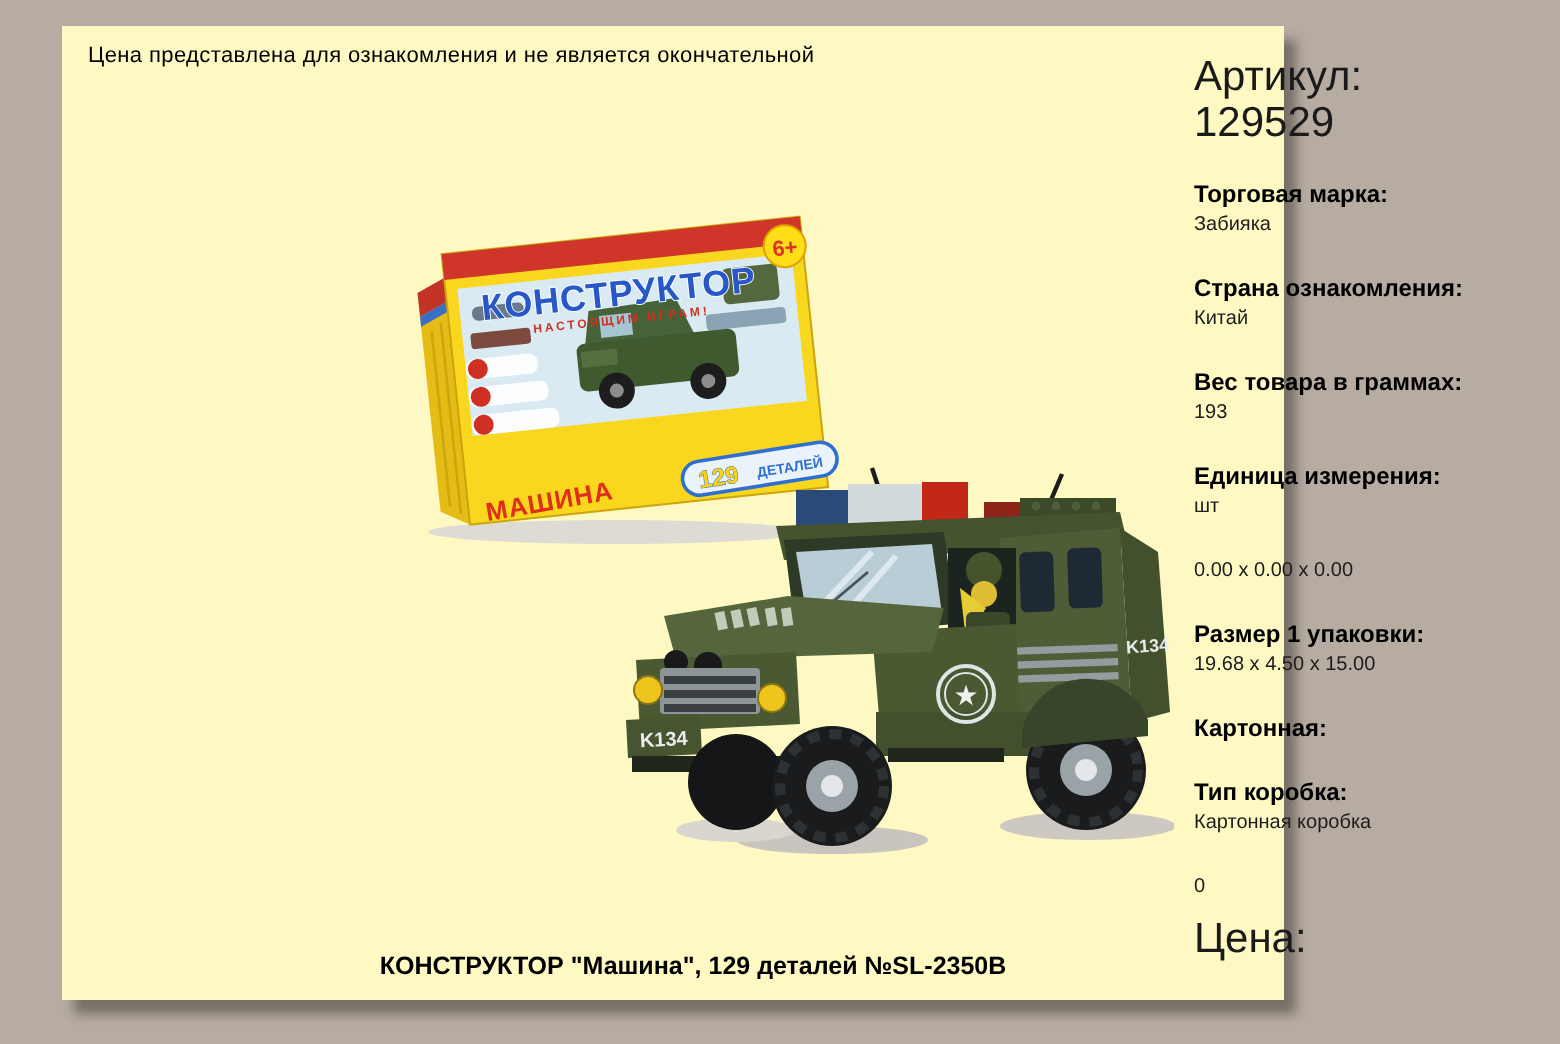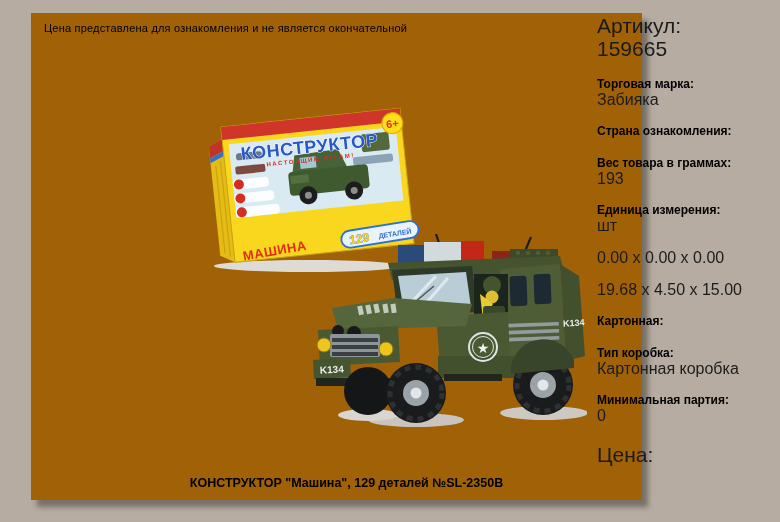--- a/index.html
+++ b/index.html
@@ -4,38 +4,38 @@
 <style>
   html,body{margin:0;padding:0;}
   body{
     width:780px;height:522px;position:relative;overflow:hidden;
     background:#b6aca1;
     font-family:"Liberation Sans", sans-serif;
     -webkit-font-smoothing:none;
   }
   .sheet{
     position:absolute;left:31px;top:13px;width:611px;height:487px;
-    background:#a16207;
+    background:#fef9c3;
     box-shadow:6px 7px 5px rgba(70,64,56,0.55);
   }
   .disclaimer{
     position:absolute;left:13px;top:9px;
     font-size:11px;color:#000;letter-spacing:0.2px;white-space:nowrap;
   }
   .box-photo{position:absolute;left:165px;top:83px;width:230px;height:180px;}
   .vehicle-photo{position:absolute;left:254px;top:215px;width:302px;height:202px;}
   .sidebar{
-    position:absolute;left:566px;top:1px;width:150px;color:#1c1c1c;
+    position:absolute;left:566px;top:14px;width:150px;color:#1c1c1c;
   }
   .big-line{font-size:21px;line-height:23px;font-weight:400;color:#1a1a1a;}
   .article-block{margin-bottom:12px;}
   .attr-block{margin-bottom:3px;margin-top:17px;}
   .attr-label{font-size:12px;line-height:15px;font-weight:bold;color:#000;}
-  .attr-value{font-size:16px;line-height:15px;color:#1c1c1c;}
-  .price-block{margin-top:20px;}
+  .attr-value{font-size:10px;line-height:15px;color:#1c1c1c;}
+  .price-block{margin-top:7px;}
   .footer-title{
     position:absolute;left:0;right:0;bottom:10px;
     text-align:center;padding-left:20px;
     font-size:12.5px;font-weight:bold;color:#000;
   }
   svg text{font-family:"Liberation Sans", sans-serif;}
 </style>
 </head>
 <body>
 
@@ -196,53 +196,54 @@
       <circle cx="257" cy="157" r="26" fill="none" stroke="#2e3133" stroke-width="5" stroke-dasharray="6 5"></circle>
       <circle cx="257" cy="157" r="13" fill="#9aa3a8"></circle>
       <circle cx="257" cy="157" r="5.5" fill="#e3e7e9"></circle>
     </g>
     <path d="M225,138 A33 33 0 0 1 288,132 L288,140 L225,146 Z" fill="#39452a"></path>
   </svg>
 
   <div class="sidebar">
     <div class="article-block">
       <div class="big-line">Артикул:</div>
-      <div class="big-line">159665</div>
+      <div class="big-line">129529</div>
     </div>
 
     <div class="attr-block">
       <div class="attr-label">Торговая марка:</div>
       <div class="attr-value">Забияка</div>
     </div>
     <div class="attr-block">
       <div class="attr-label">Страна ознакомления:</div>
+      <div class="attr-value">Китай</div>
     </div>
     <div class="attr-block">
       <div class="attr-label">Вес товара в граммах:</div>
       <div class="attr-value">193</div>
     </div>
     <div class="attr-block">
       <div class="attr-label">Единица измерения:</div>
       <div class="attr-value">шт</div>
     </div>
     <div class="attr-block">
       <div class="attr-value">0.00 x 0.00 x 0.00</div>
     </div>
     <div class="attr-block">
+      <div class="attr-label">Размер 1 упаковки:</div>
       <div class="attr-value">19.68 x 4.50 x 15.00</div>
     </div>
     <div class="attr-block">
       <div class="attr-label">Картонная:</div>
     </div>
     <div class="attr-block">
       <div class="attr-label">Тип коробка:</div>
       <div class="attr-value">Картонная коробка</div>
     </div>
     <div class="attr-block">
-      <div class="attr-label">Минимальная партия:</div>
       <div class="attr-value">0</div>
     </div>
 
     <div class="price-block">
       <div class="big-line">Цена:</div>
     </div>
   </div>
 
   <div class="footer-title">КОНСТРУКТОР "Машина", 129 деталей №SL-2350B</div>
 

